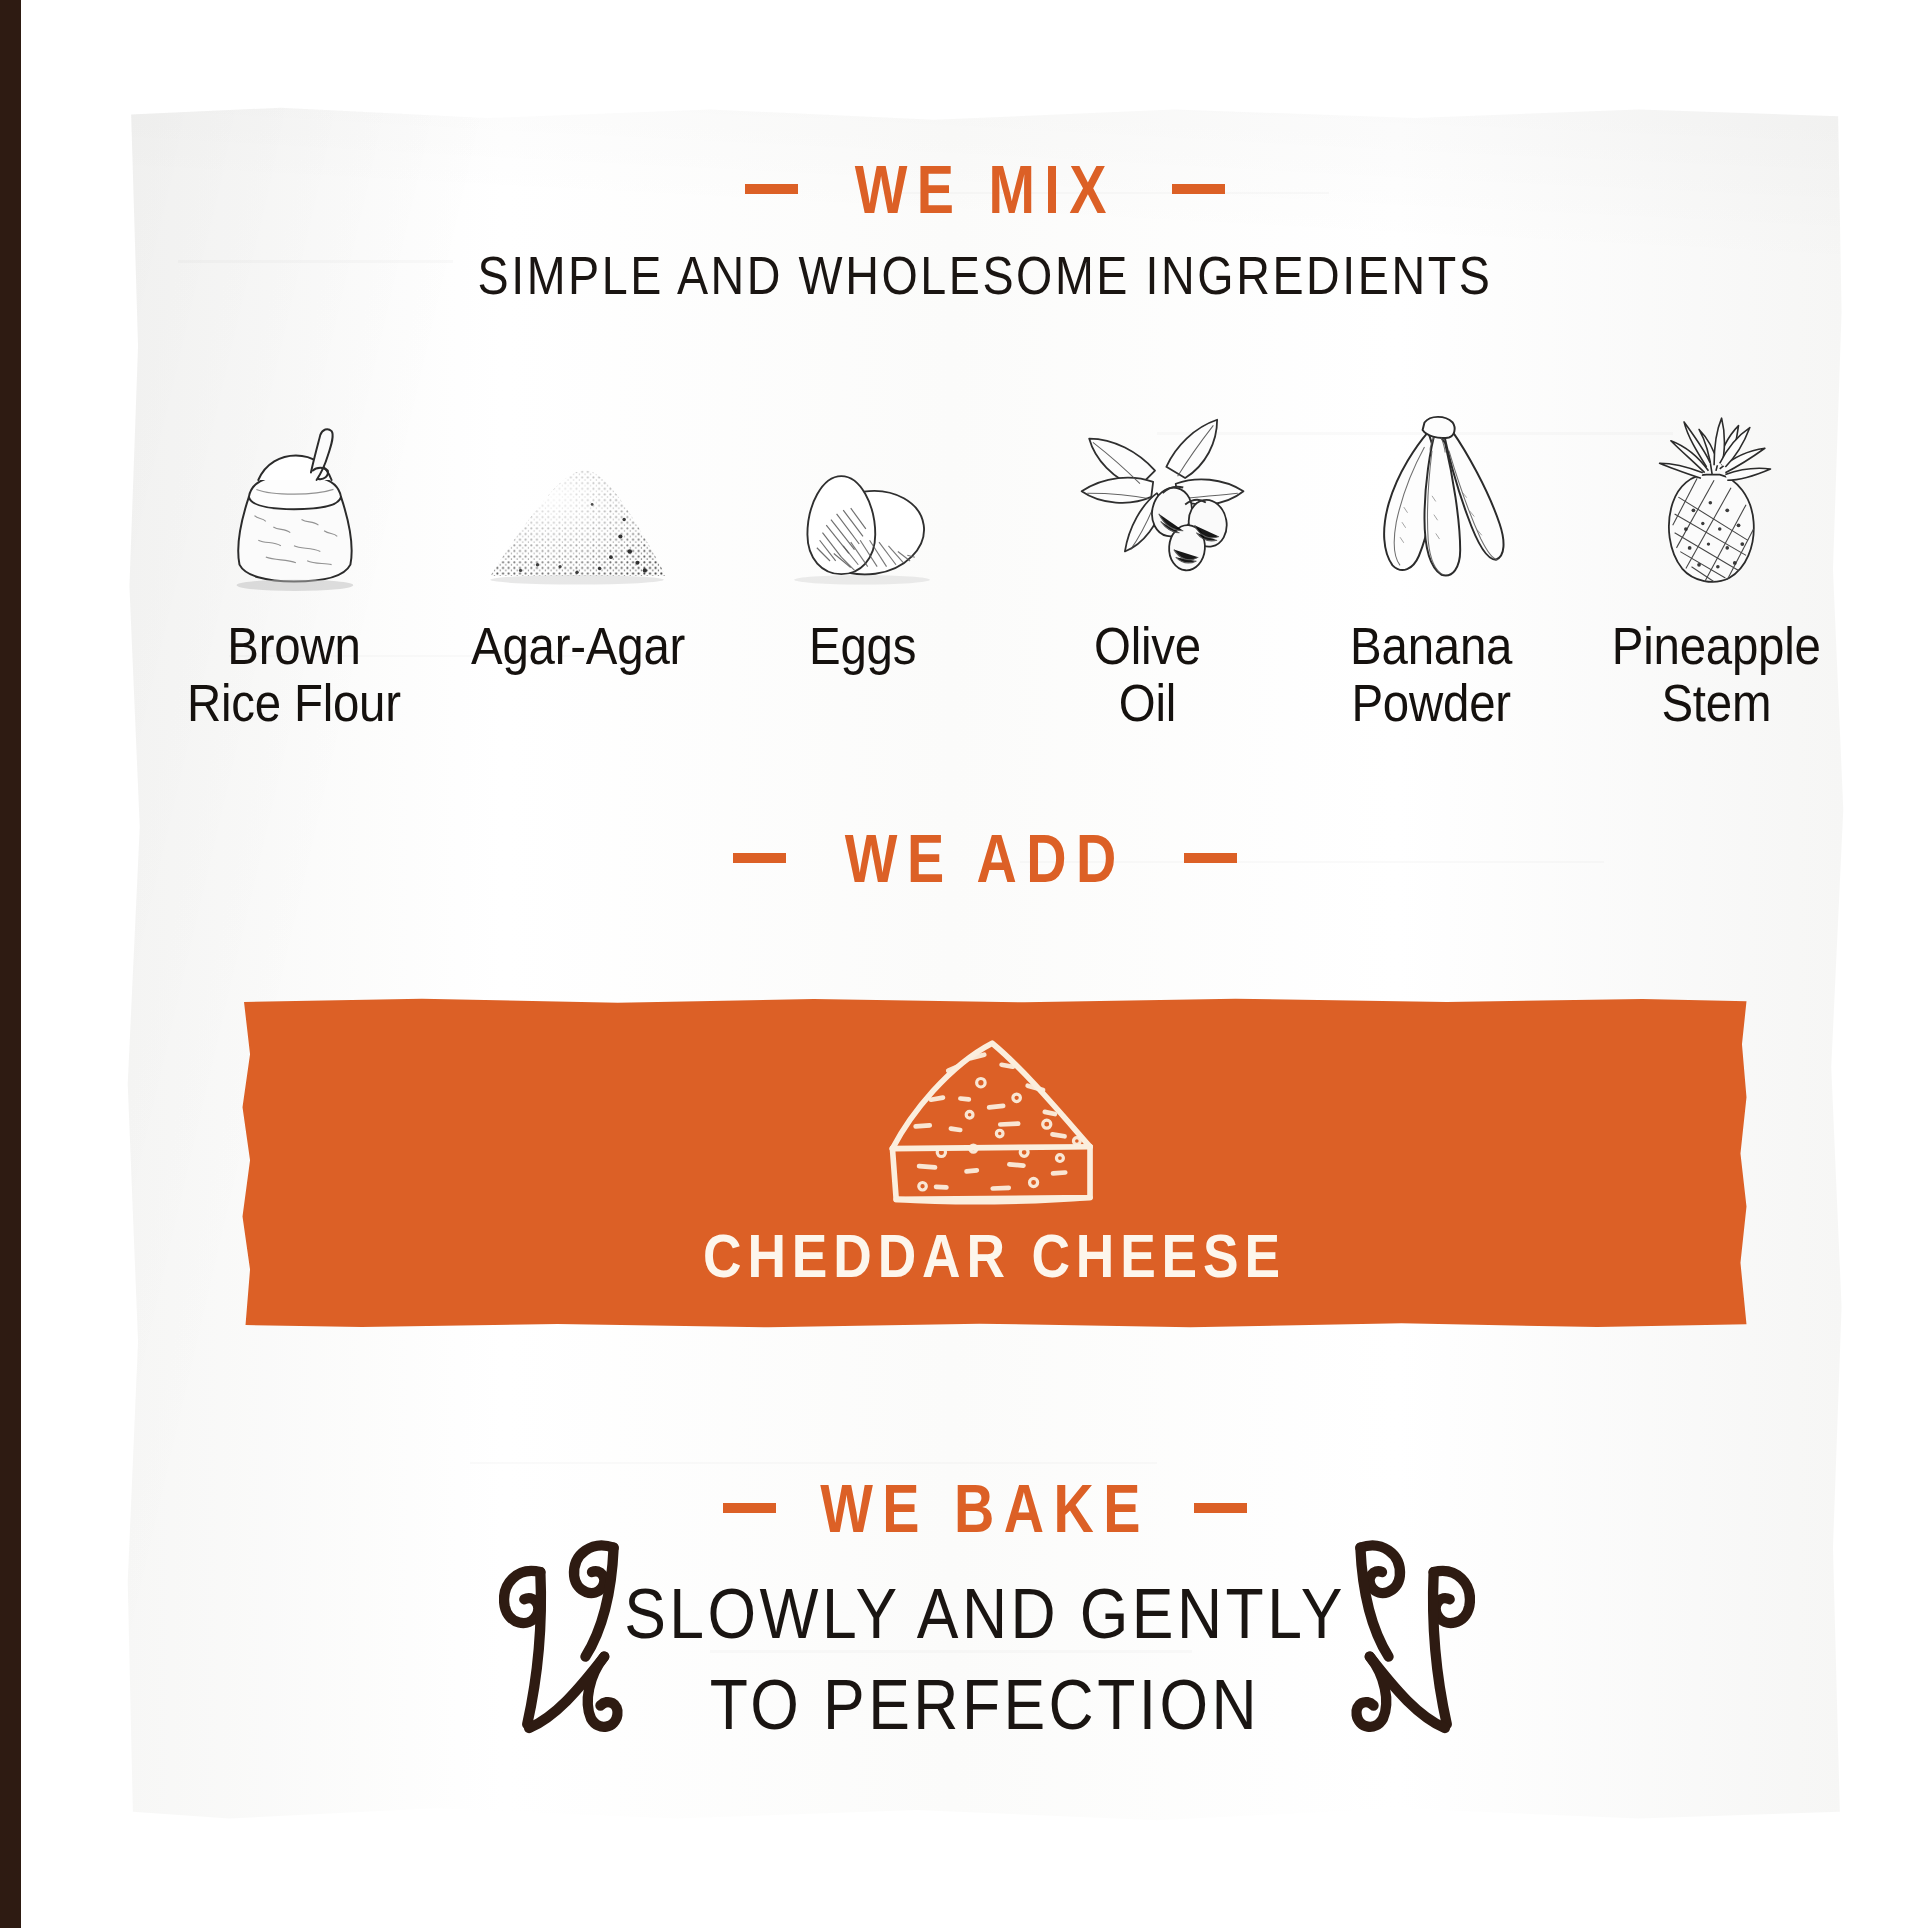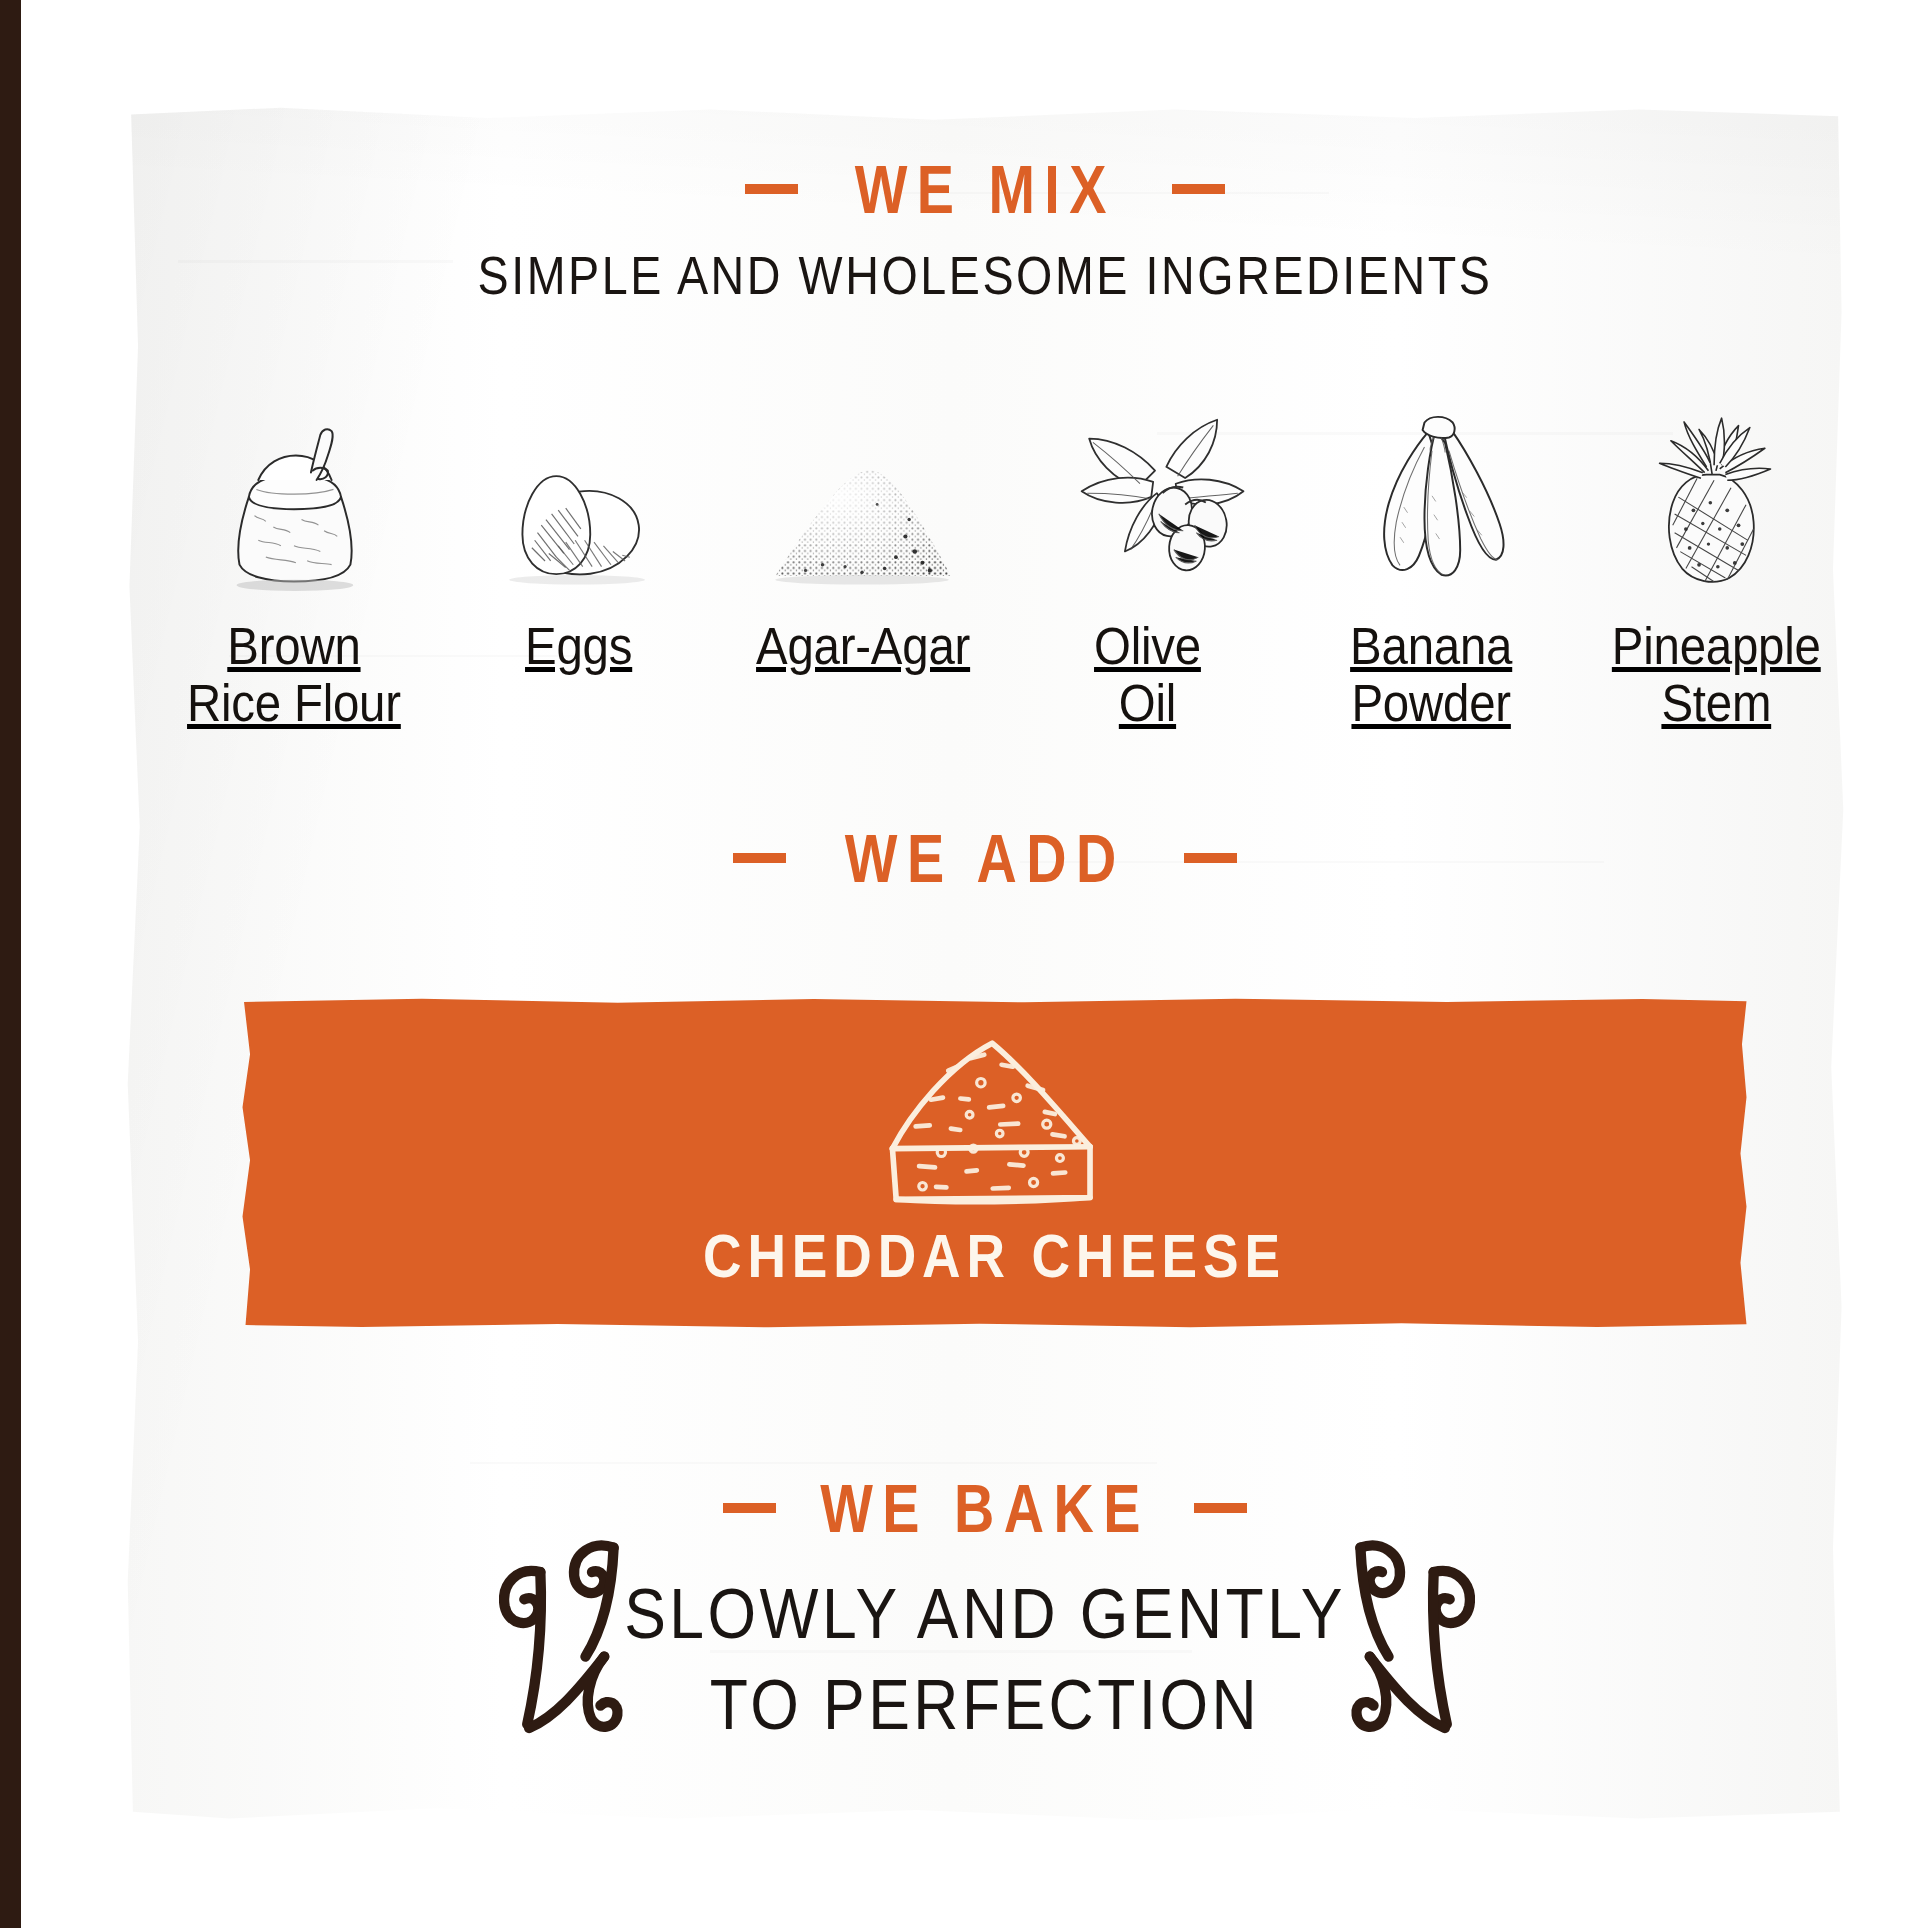--- a/index.html
+++ b/index.html
@@ -63,21 +63,21 @@
     font-weight:400;
     letter-spacing:0.055em;
     transform:scaleX(0.88);
     white-space:nowrap;
   }
 
   
   #ingredients{
     position:absolute;
     left:141px; top:405px; width:1686px; height:367px;
-    display:flex; align-items:flex-start; justify-content:space-between;text-decoration:underline;
+    display:flex; align-items:flex-start; justify-content:space-between;
   }
   .ing{
     width:264px;
     display:flex; flex-direction:column; align-items:center;
   }
   .ing .art{
     height:188px; width:217px;
     display:flex; align-items:flex-end; justify-content:center;
   }
   .ing .art svg{ display:block; }
@@ -178,57 +178,20 @@
             <path d="M70 152 C80 156 92 154 102 158"></path>
             <path d="M114 156 C122 160 132 158 140 160"></path>
             <path d="M60 80 C70 84 84 85 100 85 C116 85 130 84 142 80"></path>
           </g>
           <ellipse cx="101" cy="182" rx="62" ry="6" fill="#bdbdbd" opacity="0.5"></ellipse>
         </svg>
       </div>
       <div class="cap">
         <span>Brown</span><br>
         <span>Rice Flour</span>
-      </div>
-    </div>
-
-    <div class="ing">
-      <div class="art">
-        <svg width="198" height="179" viewBox="0 0 210 190">
-          <g fill="#ffffff" stroke="#2f2f2f" stroke-width="2">
-            <ellipse cx="112" cy="126" rx="58" ry="44" transform="rotate(-8 112 126)"></ellipse>
-            <path d="M46 128 C46 96 62 66 82 66 C102 66 118 96 118 128 C118 154 102 170 82 170 C62 170 46 154 46 128 Z"></path>
-          </g>
-          <g stroke="#565656" stroke-width="1.25" opacity="0.85">
-            <path d="M56 142 L70 156"></path>
-              <path d="M59 134 L76 156"></path>
-              <path d="M62 126 L82 152"></path>
-            <path d="M66 118 L90 148"></path>
-              <path d="M71 112 L96 144"></path>
-              <path d="M77 106 L101 138"></path>
-            <path d="M84 102 L105 130"></path>
-              <path d="M92 100 L108 122"></path>
-            <path d="M74 148 L92 163"></path>
-              <path d="M82 152 L96 166"></path>
-          </g>
-          <g stroke="#565656" stroke-width="1.2" opacity="0.8">
-            <path d="M84 140 L100 160"></path>
-              <path d="M92 136 L110 162"></path>
-              <path d="M102 134 L120 162"></path>
-            <path d="M112 134 L130 162"></path>
-              <path d="M122 136 L140 160"></path>
-              <path d="M132 140 L148 158"></path>
-            <path d="M142 146 L155 156"></path>
-              <path d="M152 150 L160 152"></path>
-          </g>
-          <ellipse cx="104" cy="176" rx="72" ry="5" fill="#cfcfcf" opacity="0.4"></ellipse>
-        </svg>
-      </div>
-      <div class="cap">
-        <span>Eggs</span>
       </div>
     </div>
 
     <div class="ing">
       <div class="art">
         <svg width="198" height="179" viewBox="0 0 210 190">
           <defs>
             <pattern id="stipple" width="6" height="6" patternUnits="userSpaceOnUse">
               <circle cx="1.4" cy="1.4" r="1.1" fill="#2b2b2b"></circle>
               <circle cx="4.4" cy="4.1" r="0.8" fill="#4a4a4a"></circle>
@@ -258,20 +221,57 @@
             <circle cx="62" cy="160" r="1.8" fill="#2a2a2a"></circle>
               <circle cx="44" cy="166" r="1.7" fill="#303030"></circle>
             <circle cx="154" cy="112" r="1.8" fill="#272727"></circle>
               <circle cx="120" cy="96" r="1.5" fill="#3a3a3a"></circle>
           </g>
           <ellipse cx="104" cy="176" rx="92" ry="5" fill="#cccccc" opacity="0.45"></ellipse>
         </svg>
       </div>
       <div class="cap">
         <span>Agar-Agar</span>
+      </div>
+    </div>
+
+    <div class="ing">
+      <div class="art">
+        <svg width="198" height="179" viewBox="0 0 210 190">
+          <g fill="#ffffff" stroke="#2f2f2f" stroke-width="2">
+            <ellipse cx="112" cy="126" rx="58" ry="44" transform="rotate(-8 112 126)"></ellipse>
+            <path d="M46 128 C46 96 62 66 82 66 C102 66 118 96 118 128 C118 154 102 170 82 170 C62 170 46 154 46 128 Z"></path>
+          </g>
+          <g stroke="#565656" stroke-width="1.25" opacity="0.85">
+            <path d="M56 142 L70 156"></path>
+              <path d="M59 134 L76 156"></path>
+              <path d="M62 126 L82 152"></path>
+            <path d="M66 118 L90 148"></path>
+              <path d="M71 112 L96 144"></path>
+              <path d="M77 106 L101 138"></path>
+            <path d="M84 102 L105 130"></path>
+              <path d="M92 100 L108 122"></path>
+            <path d="M74 148 L92 163"></path>
+              <path d="M82 152 L96 166"></path>
+          </g>
+          <g stroke="#565656" stroke-width="1.2" opacity="0.8">
+            <path d="M84 140 L100 160"></path>
+              <path d="M92 136 L110 162"></path>
+              <path d="M102 134 L120 162"></path>
+            <path d="M112 134 L130 162"></path>
+              <path d="M122 136 L140 160"></path>
+              <path d="M132 140 L148 158"></path>
+            <path d="M142 146 L155 156"></path>
+              <path d="M152 150 L160 152"></path>
+          </g>
+          <ellipse cx="104" cy="176" rx="72" ry="5" fill="#cfcfcf" opacity="0.4"></ellipse>
+        </svg>
+      </div>
+      <div class="cap">
+        <span>Eggs</span>
       </div>
     </div>
 
     <div class="ing">
       <div class="art">
         <svg width="207" height="179" viewBox="0 0 220 190">
           <g fill="#fdfdfd" stroke="#2f2f2f" stroke-width="1.9" stroke-linejoin="round">
             <path d="M118 60 C100 40 74 26 48 26 C54 48 74 70 100 78 Z"></path>
             <path d="M116 72 C94 64 64 66 40 82 C60 96 92 98 114 88 Z"></path>
             <path d="M120 84 C104 96 90 120 86 146 C106 138 122 116 126 94 Z"></path>

